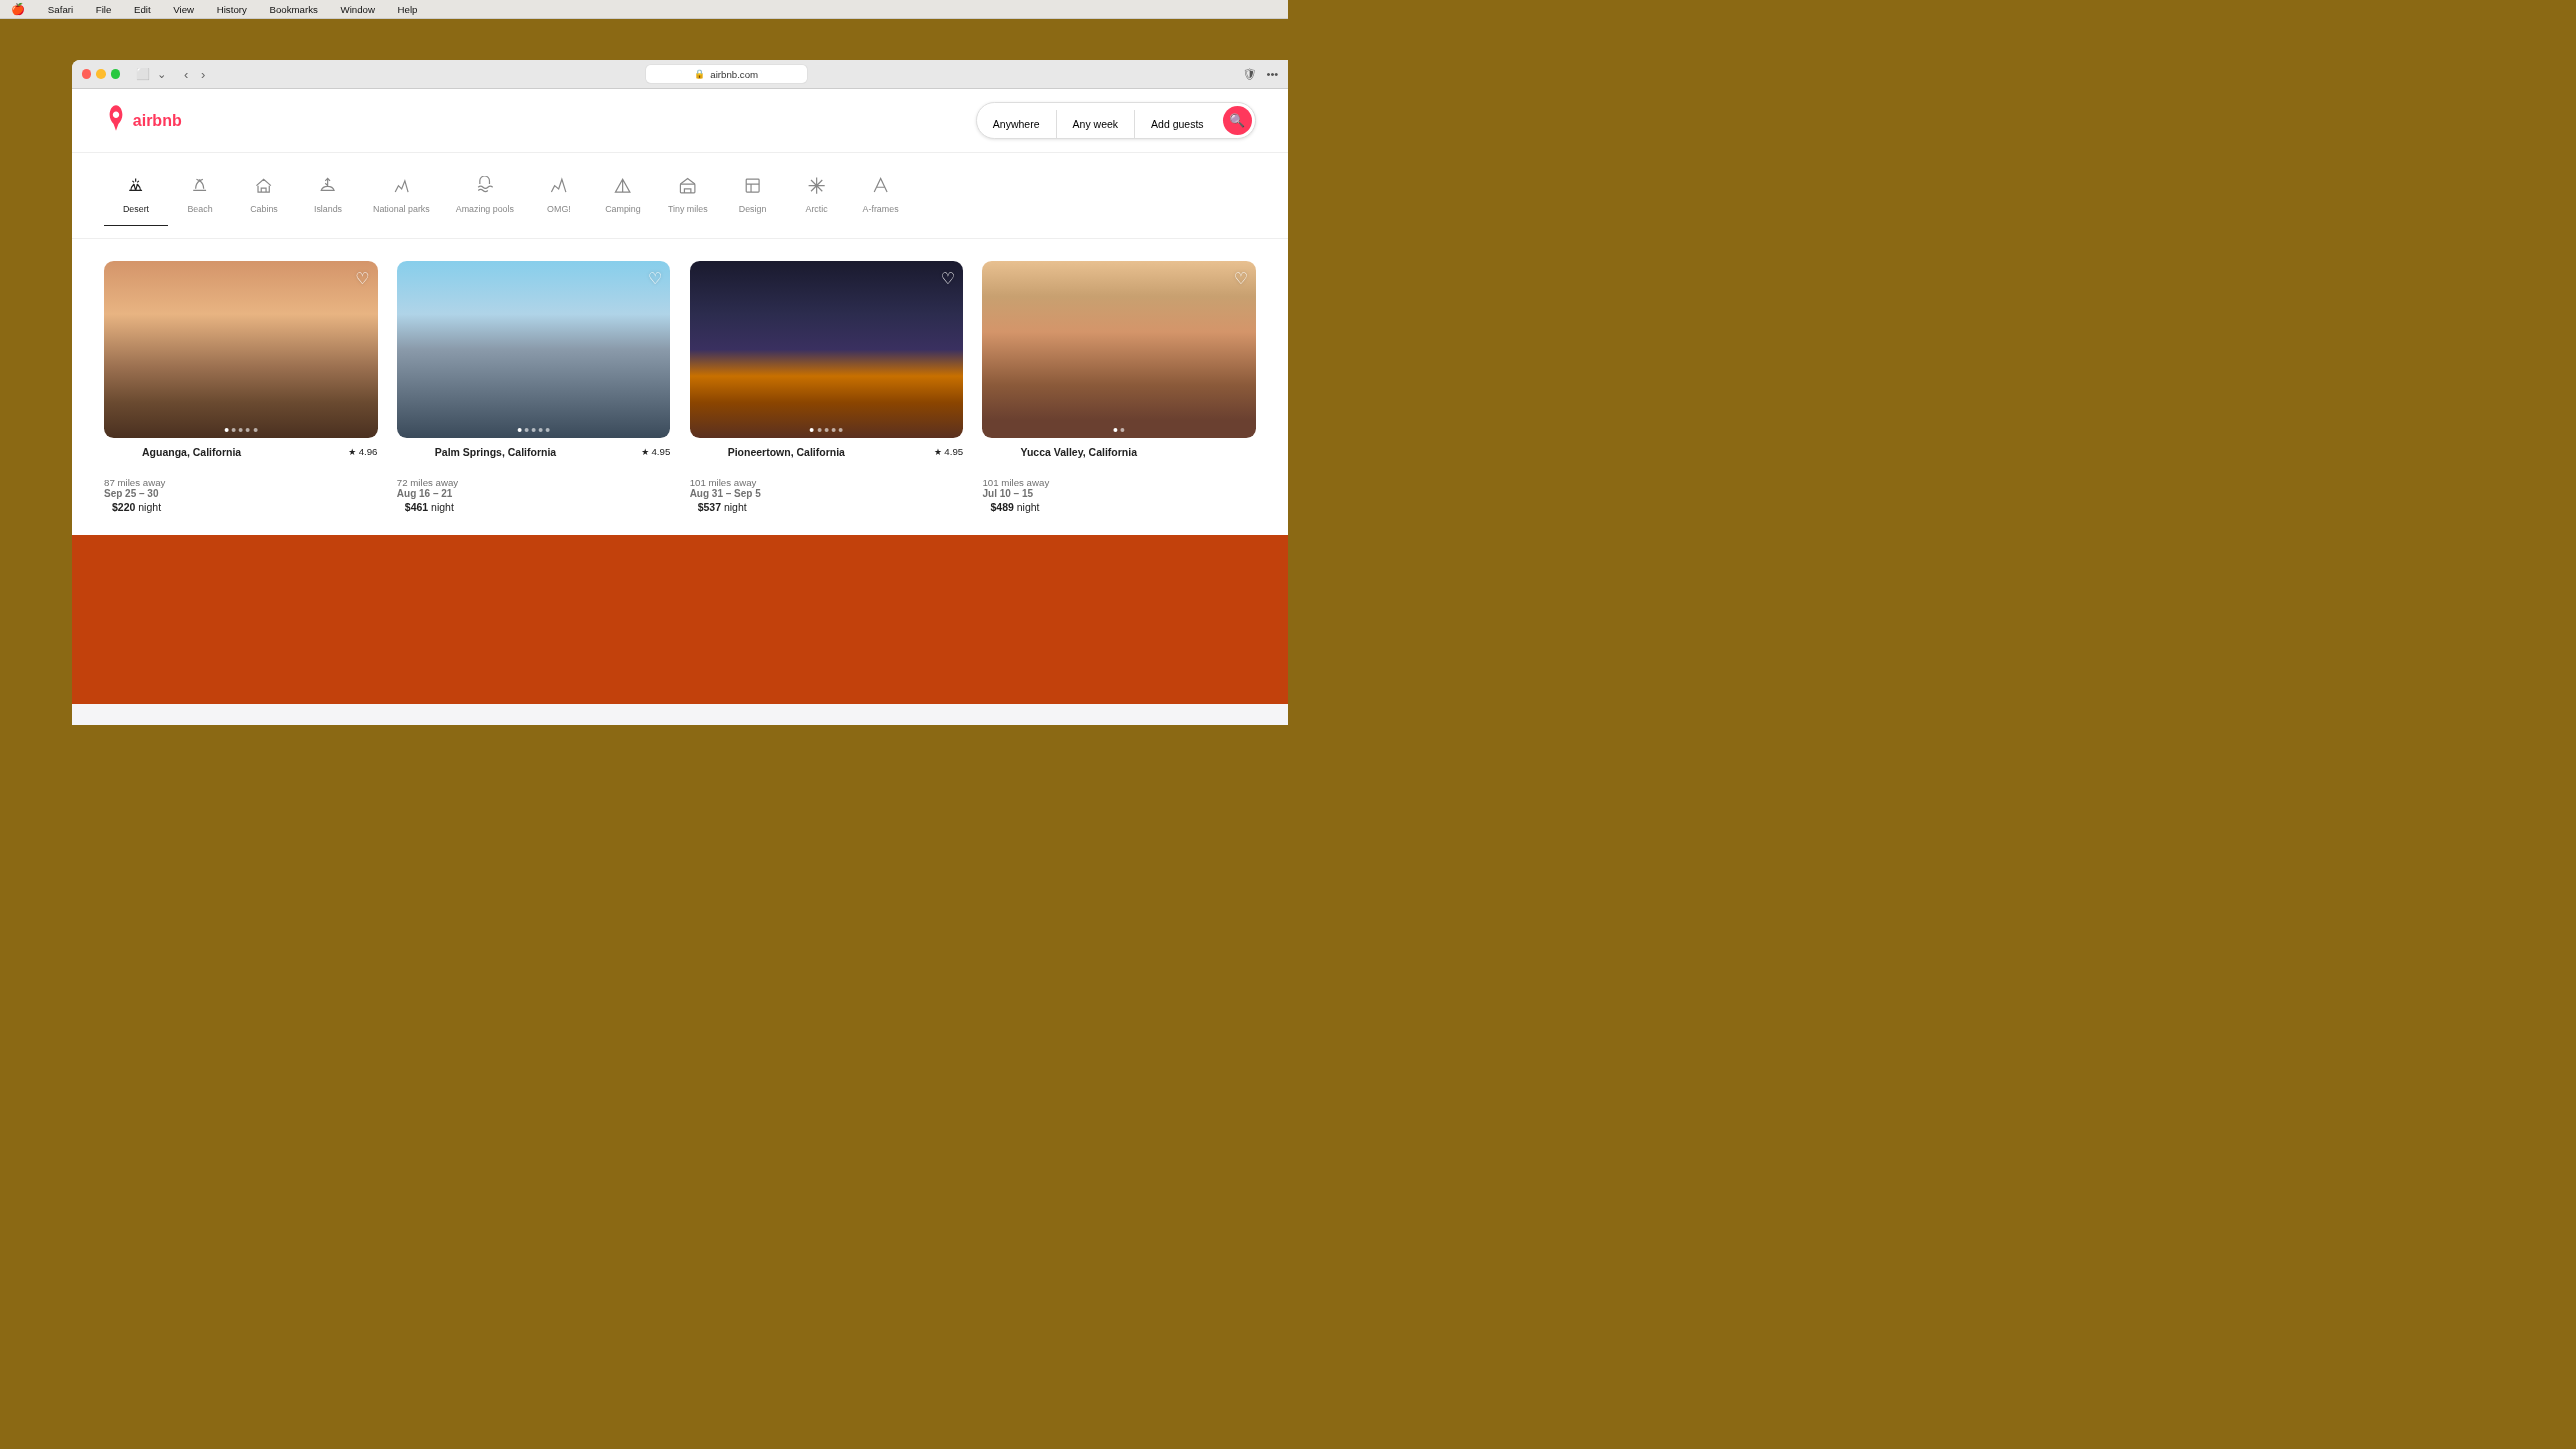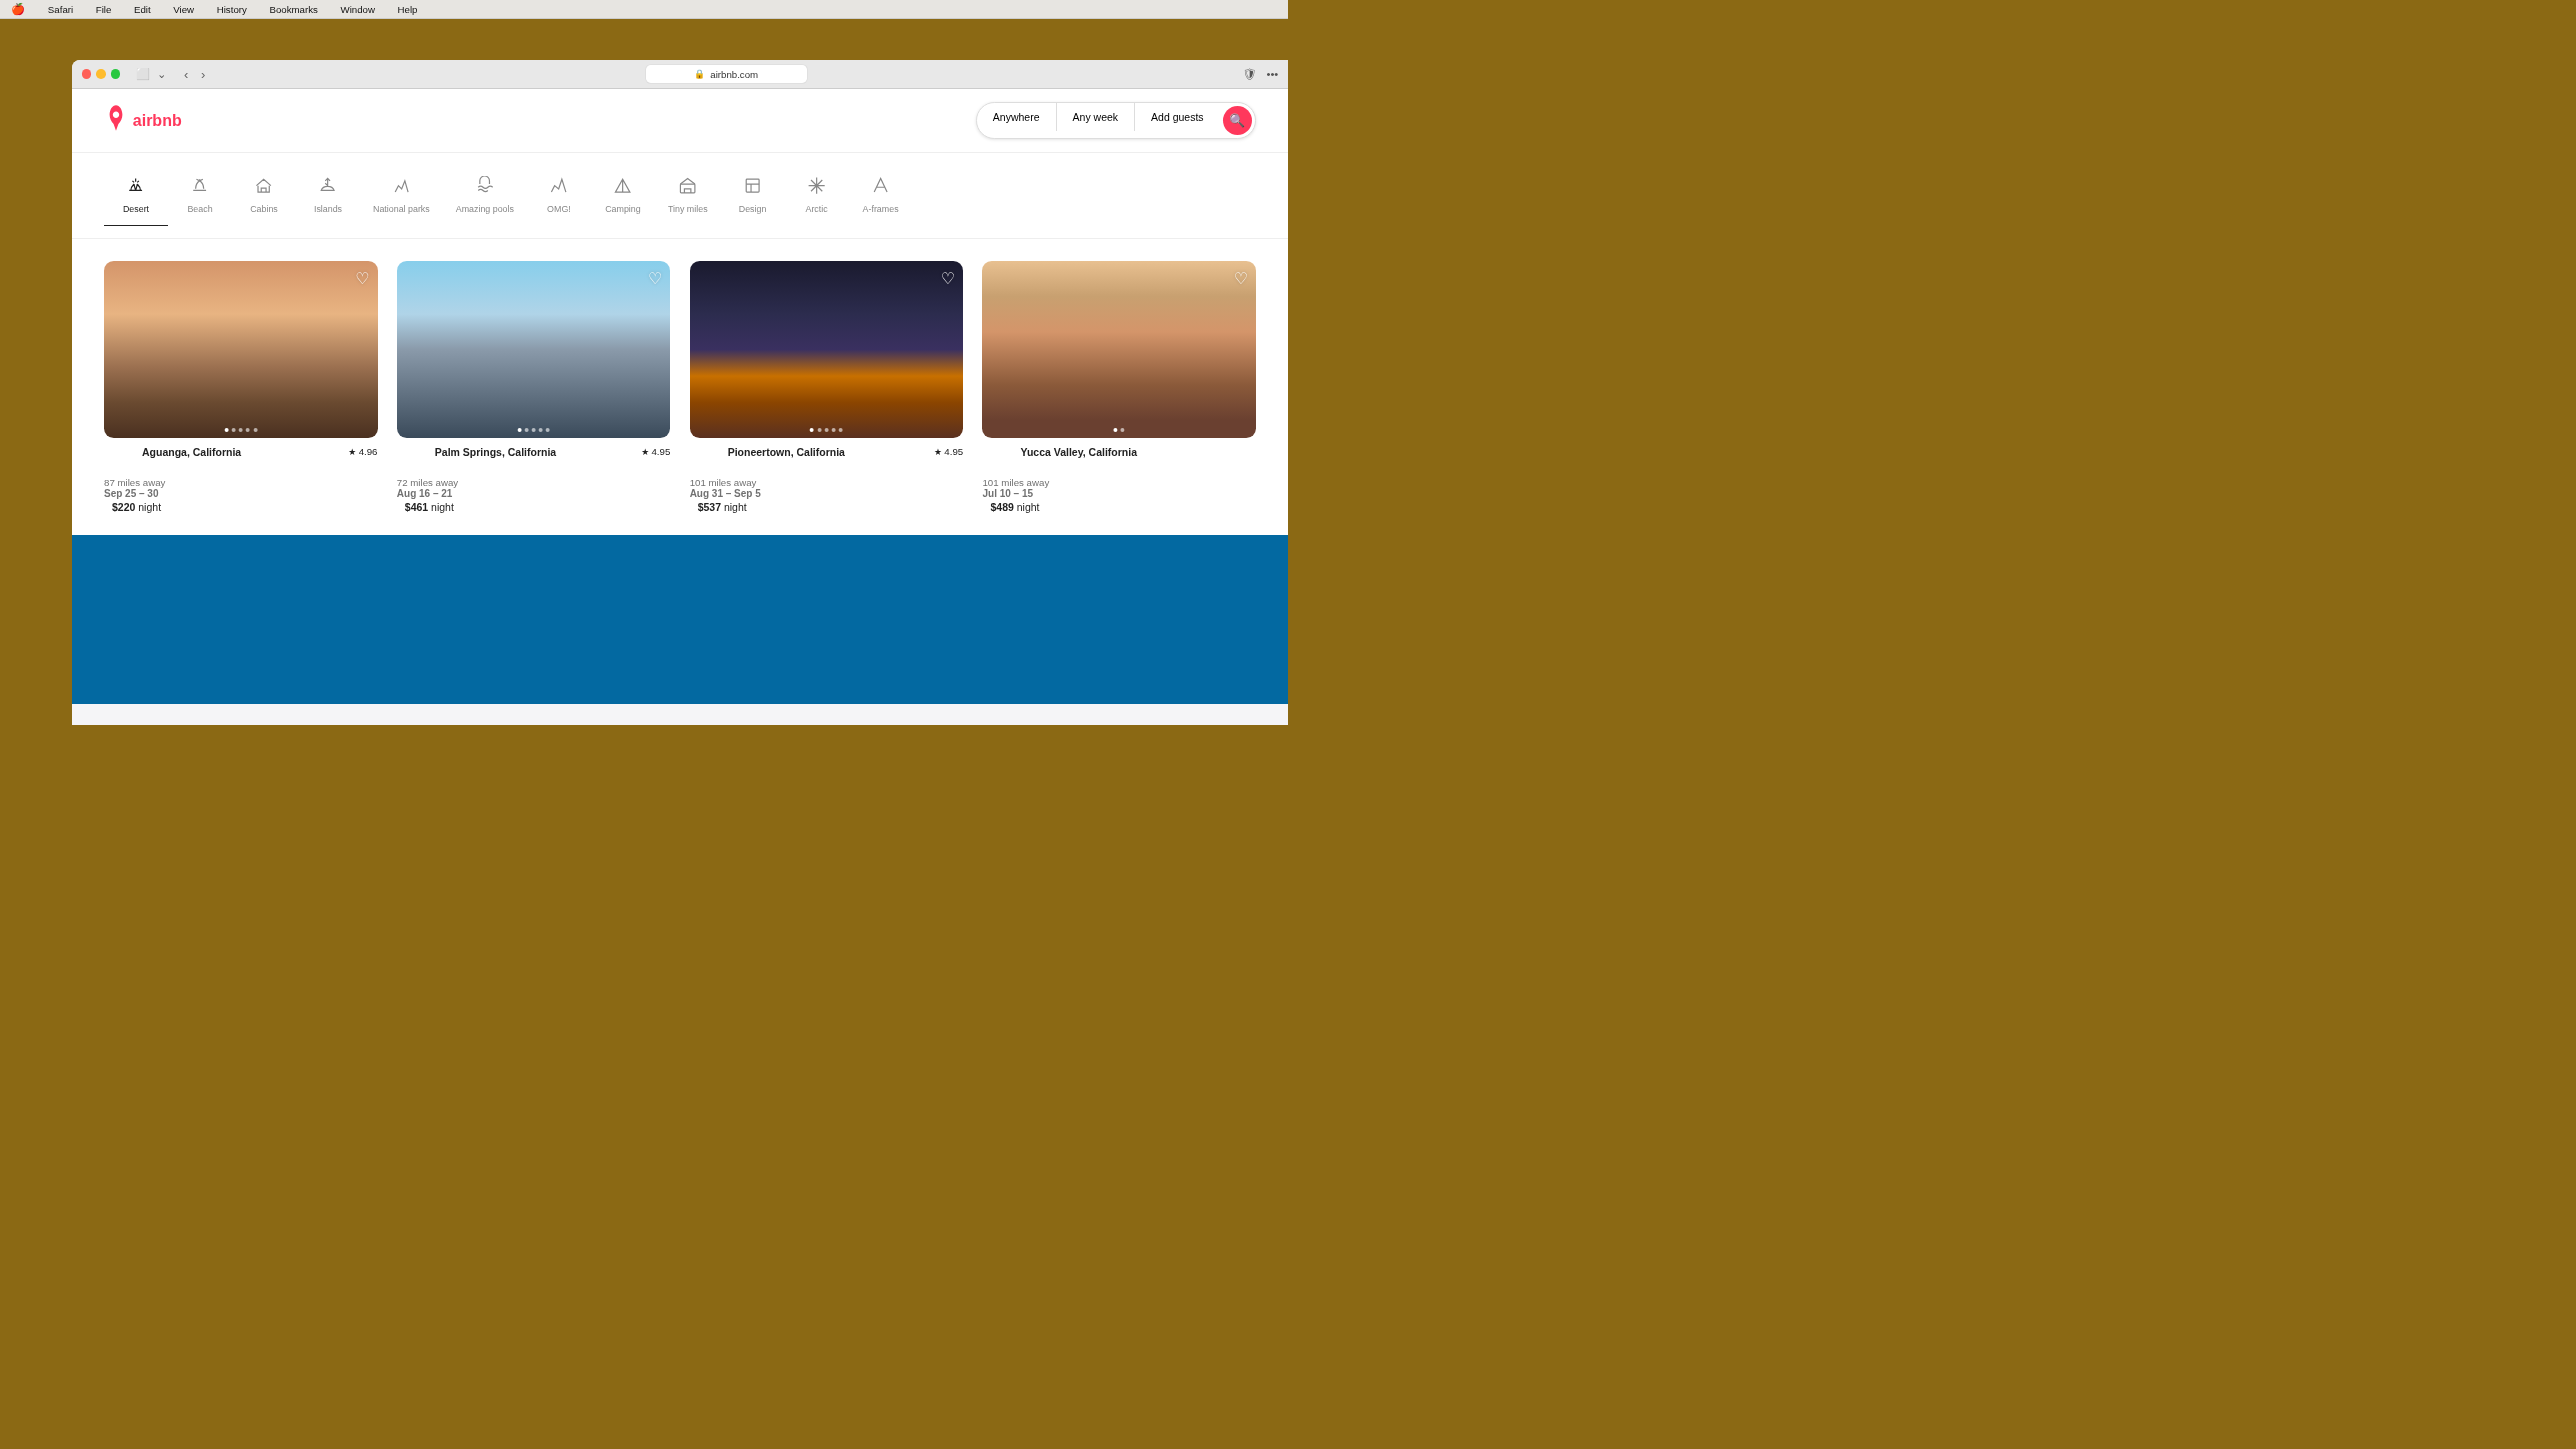--- a/index.html
+++ b/index.html
@@ -80,21 +80,21 @@
       gap: 13px;
       font-size: 9.7px;
       color: #111;
       border-bottom: 0.8px solid #ccc;
     }
     .menu-item { cursor: pointer; padding: 1.6px 4.8px; }
     .apple-logo { font-size: 11.3px; }
 
     
     .browser-content {
-      background: #0369a1;
+      background: #c2410c;
       height: calc(100% - 50px);
       overflow-y: auto;
       overflow-x: hidden;
     }
 
     
     .airbnb-header {
       display: flex;
       align-items: center;
       justify-content: space-between;
@@ -116,21 +116,21 @@
       font-size: 22.5px;
     }
     .logo-text {
       color: #FF385C;
       font-size: 16px;
       font-weight: 600;
     }
 
     .search-bar {
       display: flex;
-      align-items: flex-start;
+      align-items: flex-end;
       border: 0.8px solid #ddd;
       border-radius: 32px;
       box-shadow: 0 0.8px 3.2px rgba(0,0,0,0.12);
       overflow: hidden;
       background: white;
     }
     .search-segment {
       padding: 8px 16px;
       font-size: 10.5px;
       cursor: pointer;

